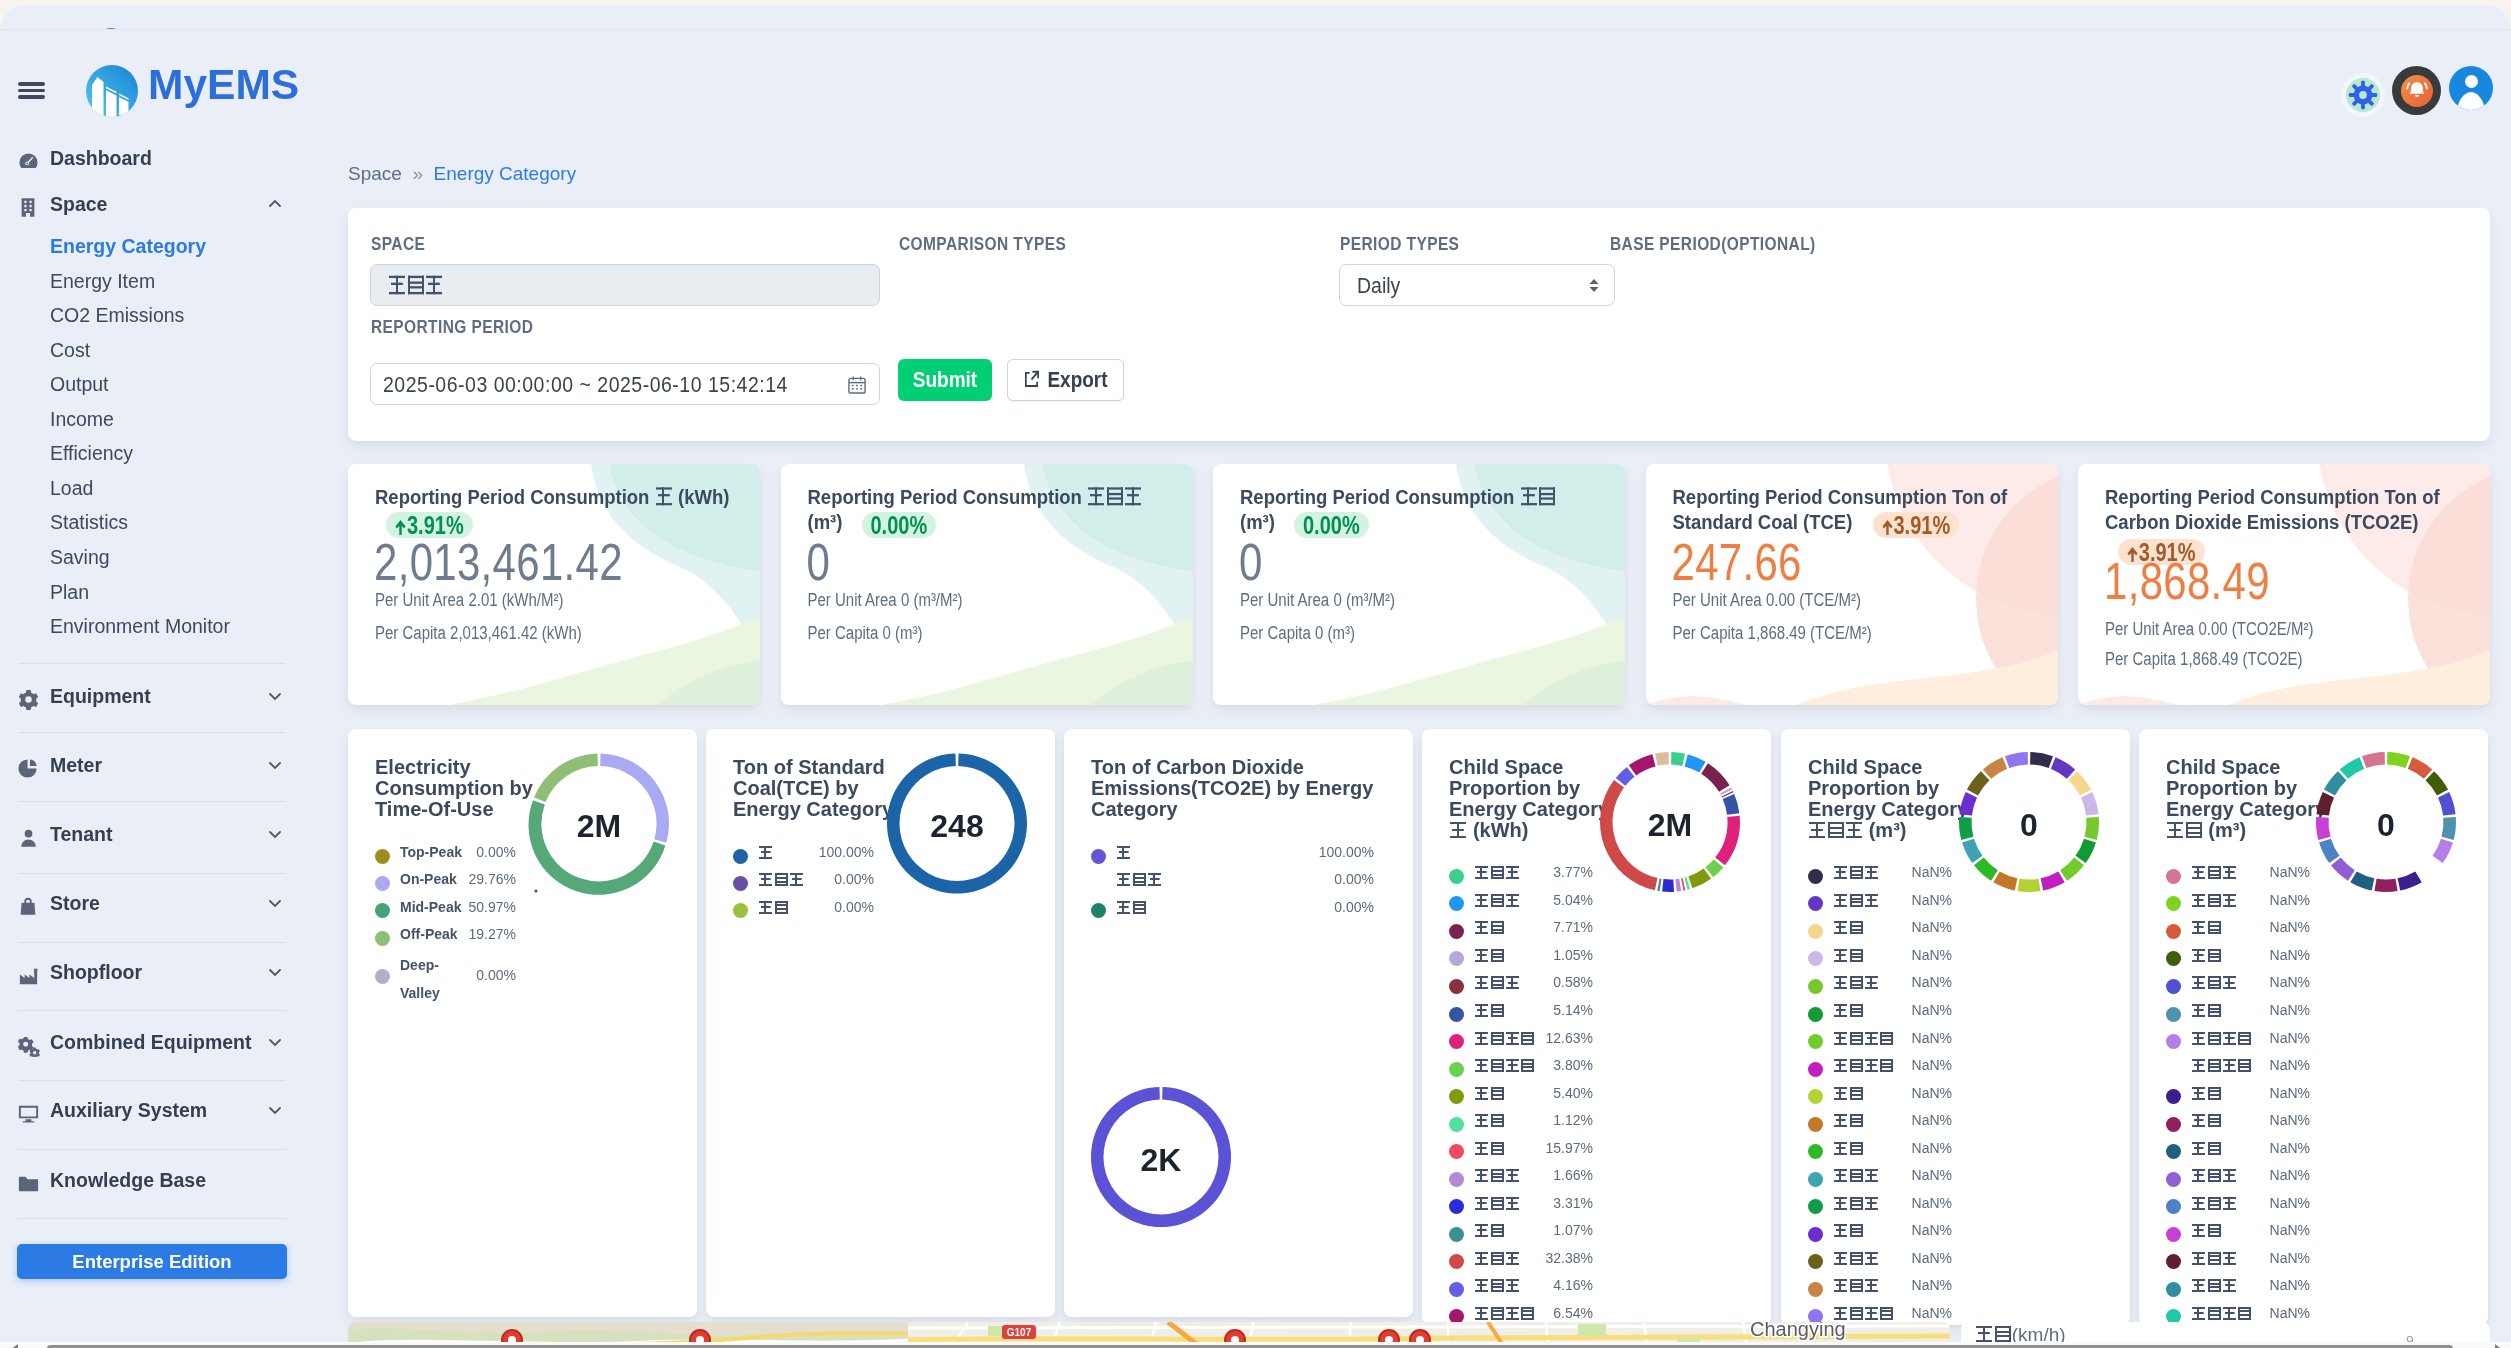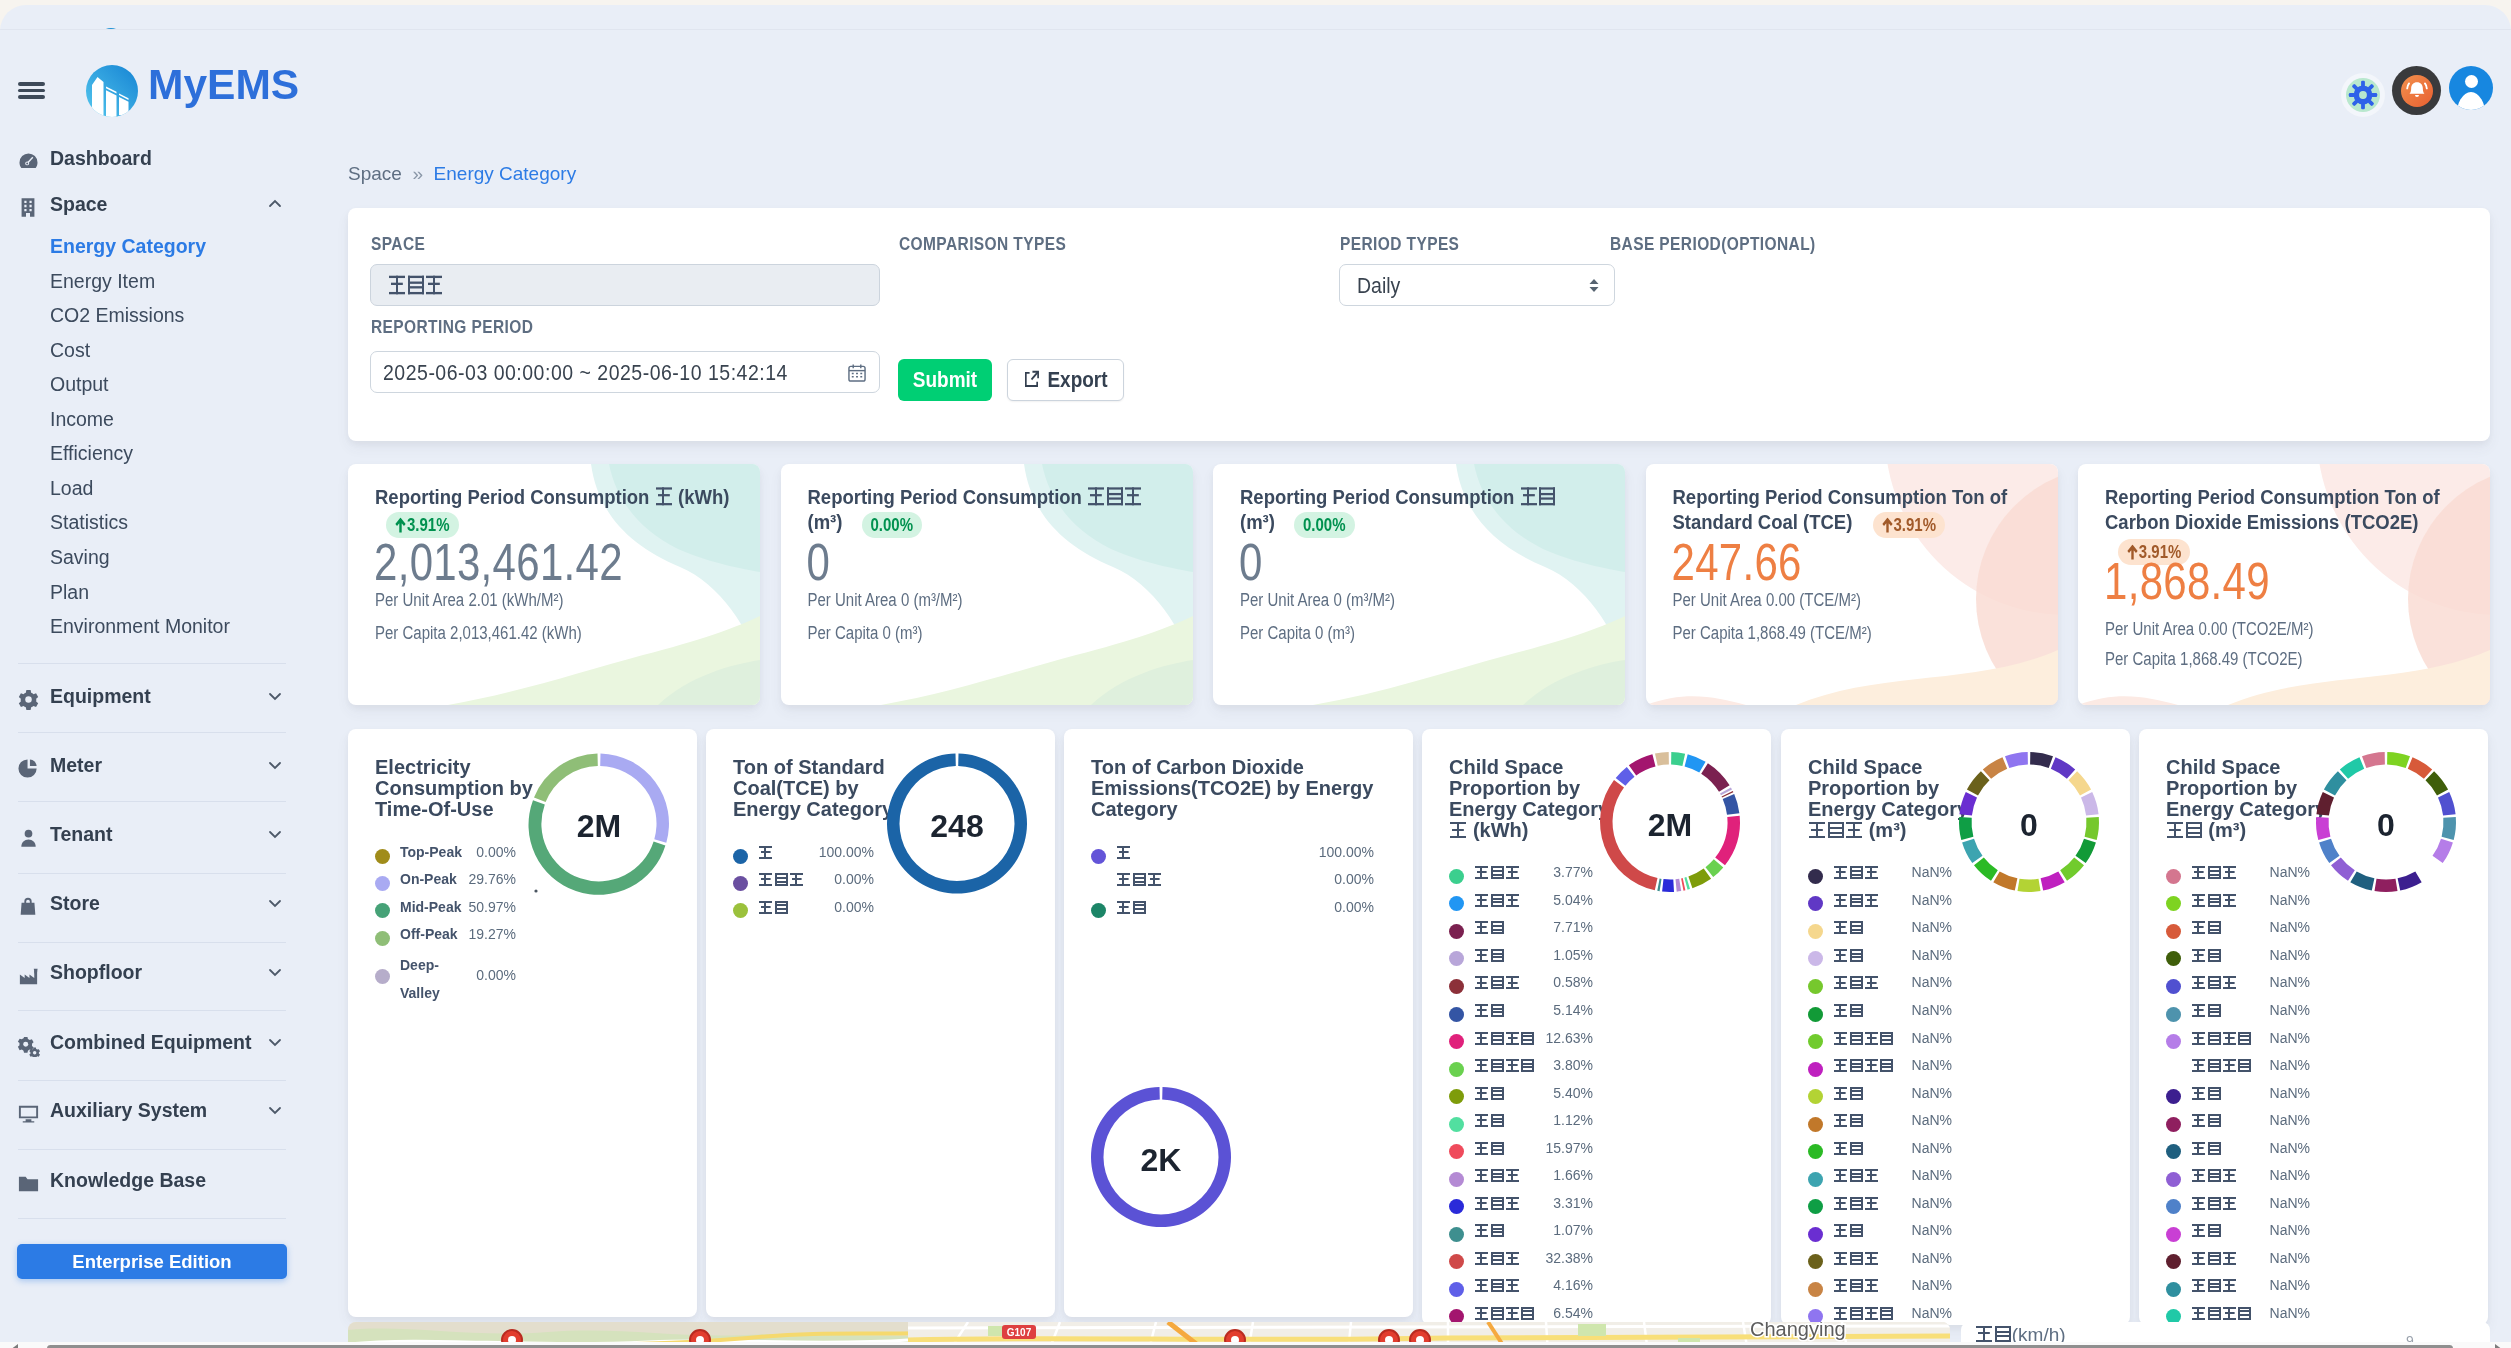--- a/index.html
+++ b/index.html
@@ -10,21 +10,21 @@
 .zh.p1{background-image:linear-gradient(var(--c),var(--c)),linear-gradient(var(--c),var(--c)),linear-gradient(var(--c),var(--c)),linear-gradient(var(--c),var(--c));background-size:100% 2px,74% 2px,100% 2px,2px 100%;background-position:50% 0,50% 46%,50% 100%,48% 50%;}
 .zh.p2{background-image:linear-gradient(var(--c),var(--c)),linear-gradient(var(--c),var(--c)),linear-gradient(var(--c),var(--c)),linear-gradient(var(--c),var(--c)),linear-gradient(var(--c),var(--c)),linear-gradient(var(--c),var(--c));background-size:100% 2px,100% 2px,100% 2px,100% 2px,2px 100%,2px 100%;background-position:0 0,0 33%,0 66%,0 100%,0 0,100% 0;}
 .zh.big{width:16px;height:16px;vertical-align:-1px;}
 .lbl14{font-size:14px;font-weight:700;color:#44536b;line-height:14px;}
 .val14{font-size:14px;color:#5b6b7d;line-height:14px;text-align:right;}
 .dot{position:absolute;width:15px;height:15px;border-radius:50%;}
 .ct{font-size:18.5px;font-weight:700;color:#3b4a5f;line-height:24.5px;position:absolute;white-space:nowrap;transform:scaleY(1.12);transform-origin:0 0;}
 .cht{font-size:20px;font-weight:700;color:#3b4a5f;line-height:21.3px;position:absolute;white-space:nowrap;}
 .num{position:absolute;font-size:42px;color:#64748a;line-height:1;letter-spacing:.3px;white-space:nowrap;transform:scaleY(1.25);transform-origin:0 0;}
 .per{position:absolute;font-size:15px;color:#5e6e82;line-height:1;white-space:nowrap;transform:scaleY(1.2);transform-origin:0 0;}
-.badge{position:absolute;height:26px;border-radius:13px;font-size:15px;font-weight:700;line-height:26px;padding:0 9px;white-space:nowrap;}
+.badge{position:absolute;height:26px;border-radius:13px;font-size:20px;font-weight:700;line-height:26px;padding:0 9px;white-space:nowrap;}
 .badge b{display:inline-block;transform:scaleY(1.25);font-weight:700;}
 .bg-s{background:#d3f3e2;color:#00914f;}
 .bg-w{background:#fde3cf;color:#a15a2a;}
 .mi{position:absolute;font-size:19.5px;font-weight:700;color:#344050;line-height:1;white-space:nowrap;}
 .ms{position:absolute;font-size:19.5px;font-weight:500;color:#3c4a5d;line-height:1;white-space:nowrap;}
 .hr{position:absolute;left:18px;width:268px;height:1px;background:#d8dfec;}
 .chev{position:absolute;left:267px;width:16px;height:16px;}
 .inp{position:absolute;height:42px;background:#fff;border:1px solid #ced6de;border-radius:7px;font-size:19.5px;color:#39434f;line-height:40px;padding:0 17px;white-space:nowrap;}
 .iv{display:inline-block;transform:scaleY(1.16);transform-origin:50% 50%;}
 .flbl{position:absolute;font-size:15.5px;font-weight:700;color:#5e6e82;letter-spacing:.4px;line-height:1;white-space:nowrap;transform:scaleY(1.15);transform-origin:0 0;}
@@ -186,21 +186,21 @@
     <div class="flbl" style="left:371px;top:229.8px;">SPACE</div>
     <div class="flbl" style="left:899px;top:229.8px;">COMPARISON TYPES</div>
     <div class="flbl" style="left:1340px;top:229.8px;">PERIOD TYPES</div>
     <div class="flbl" style="left:1610px;top:229.8px;">BASE PERIOD(OPTIONAL)</div>
     <div class="inp" style="left:370px;top:259px;width:510px;background:#e9edf2;border-color:#ccd4dd;color:#2f3a47;"><span class="iv"><i class="zh p1 big"></i><i class="zh p2 big"></i><i class="zh p1 big"></i></span></div>
     <div class="inp" style="left:1339px;top:259px;width:276px;"><span class="iv">Daily</span><svg width="12" height="17" viewBox="0 0 12 17" style="position:absolute;right:14px;top:12px;">
         <path d="M1.5,7 L6,2 L10.5,7Z" fill="#566370"></path>
         <path d="M1.5,10 L6,15 L10.5,10Z" fill="#566370"></path>
       </svg></div>
     <div class="flbl" style="left:371px;top:313.3px;">REPORTING PERIOD</div>
-    <div class="inp" style="left:370px;top:346px;width:510px;letter-spacing:.5px;padding-left:12px;"><span class="iv">2025-06-03 00:00:00 ~ 2025-06-10 15:42:14</span><svg width="18" height="18" viewBox="0 0 19 19" style="position:absolute;right:13px;top:12px;">
+    <div class="inp" style="left:370px;top:358px;width:510px;letter-spacing:.5px;padding-left:12px;"><span class="iv">2025-06-03 00:00:00 ~ 2025-06-10 15:42:14</span><svg width="18" height="18" viewBox="0 0 19 19" style="position:absolute;right:13px;top:12px;">
         <rect x="1" y="2.5" width="17" height="15.5" rx="2" fill="none" stroke="#5e6e82" stroke-width="1.5"></rect>
         <path d="M1,7h17" stroke="#5e6e82" stroke-width="1.5"></path>
         <path d="M5.5,0.5v4M13.5,0.5v4" stroke="#5e6e82" stroke-width="1.5"></path>
         <path d="M4,10h2M8.5,10h2M13,10h2M4,13.5h2M8.5,13.5h2M13,13.5h2" stroke="#5e6e82" stroke-width="1.5"></path>
       </svg></div>
     <div class="abs" style="left:898px;top:354px;width:94px;height:41.5px;border-radius:6px;background:#00cf74;color:#fff;font-size:19px;font-weight:700;text-align:center;line-height:41.5px;"><span class="iv">Submit</span></div>
     <div class="abs" style="left:1007px;top:354px;width:117px;height:41.5px;border-radius:6px;background:#fff;border:1px solid #ccd4dd;box-shadow:0 1px 2px rgba(0,0,0,.06);color:#344050;font-size:19px;font-weight:600;text-align:center;line-height:39.5px;"><span class="iv"><svg width="17" height="17" viewBox="0 0 18 18" style="vertical-align:-2px;margin-right:7px;">
           <path d="M7,3H3v12h12v-4" stroke="#344050" stroke-width="1.8" fill="none"></path>
           <path d="M10,2h6v6" stroke="#344050" stroke-width="1.8" fill="none"></path>
           <path d="M16,2L9,9" stroke="#344050" stroke-width="1.8"></path>

